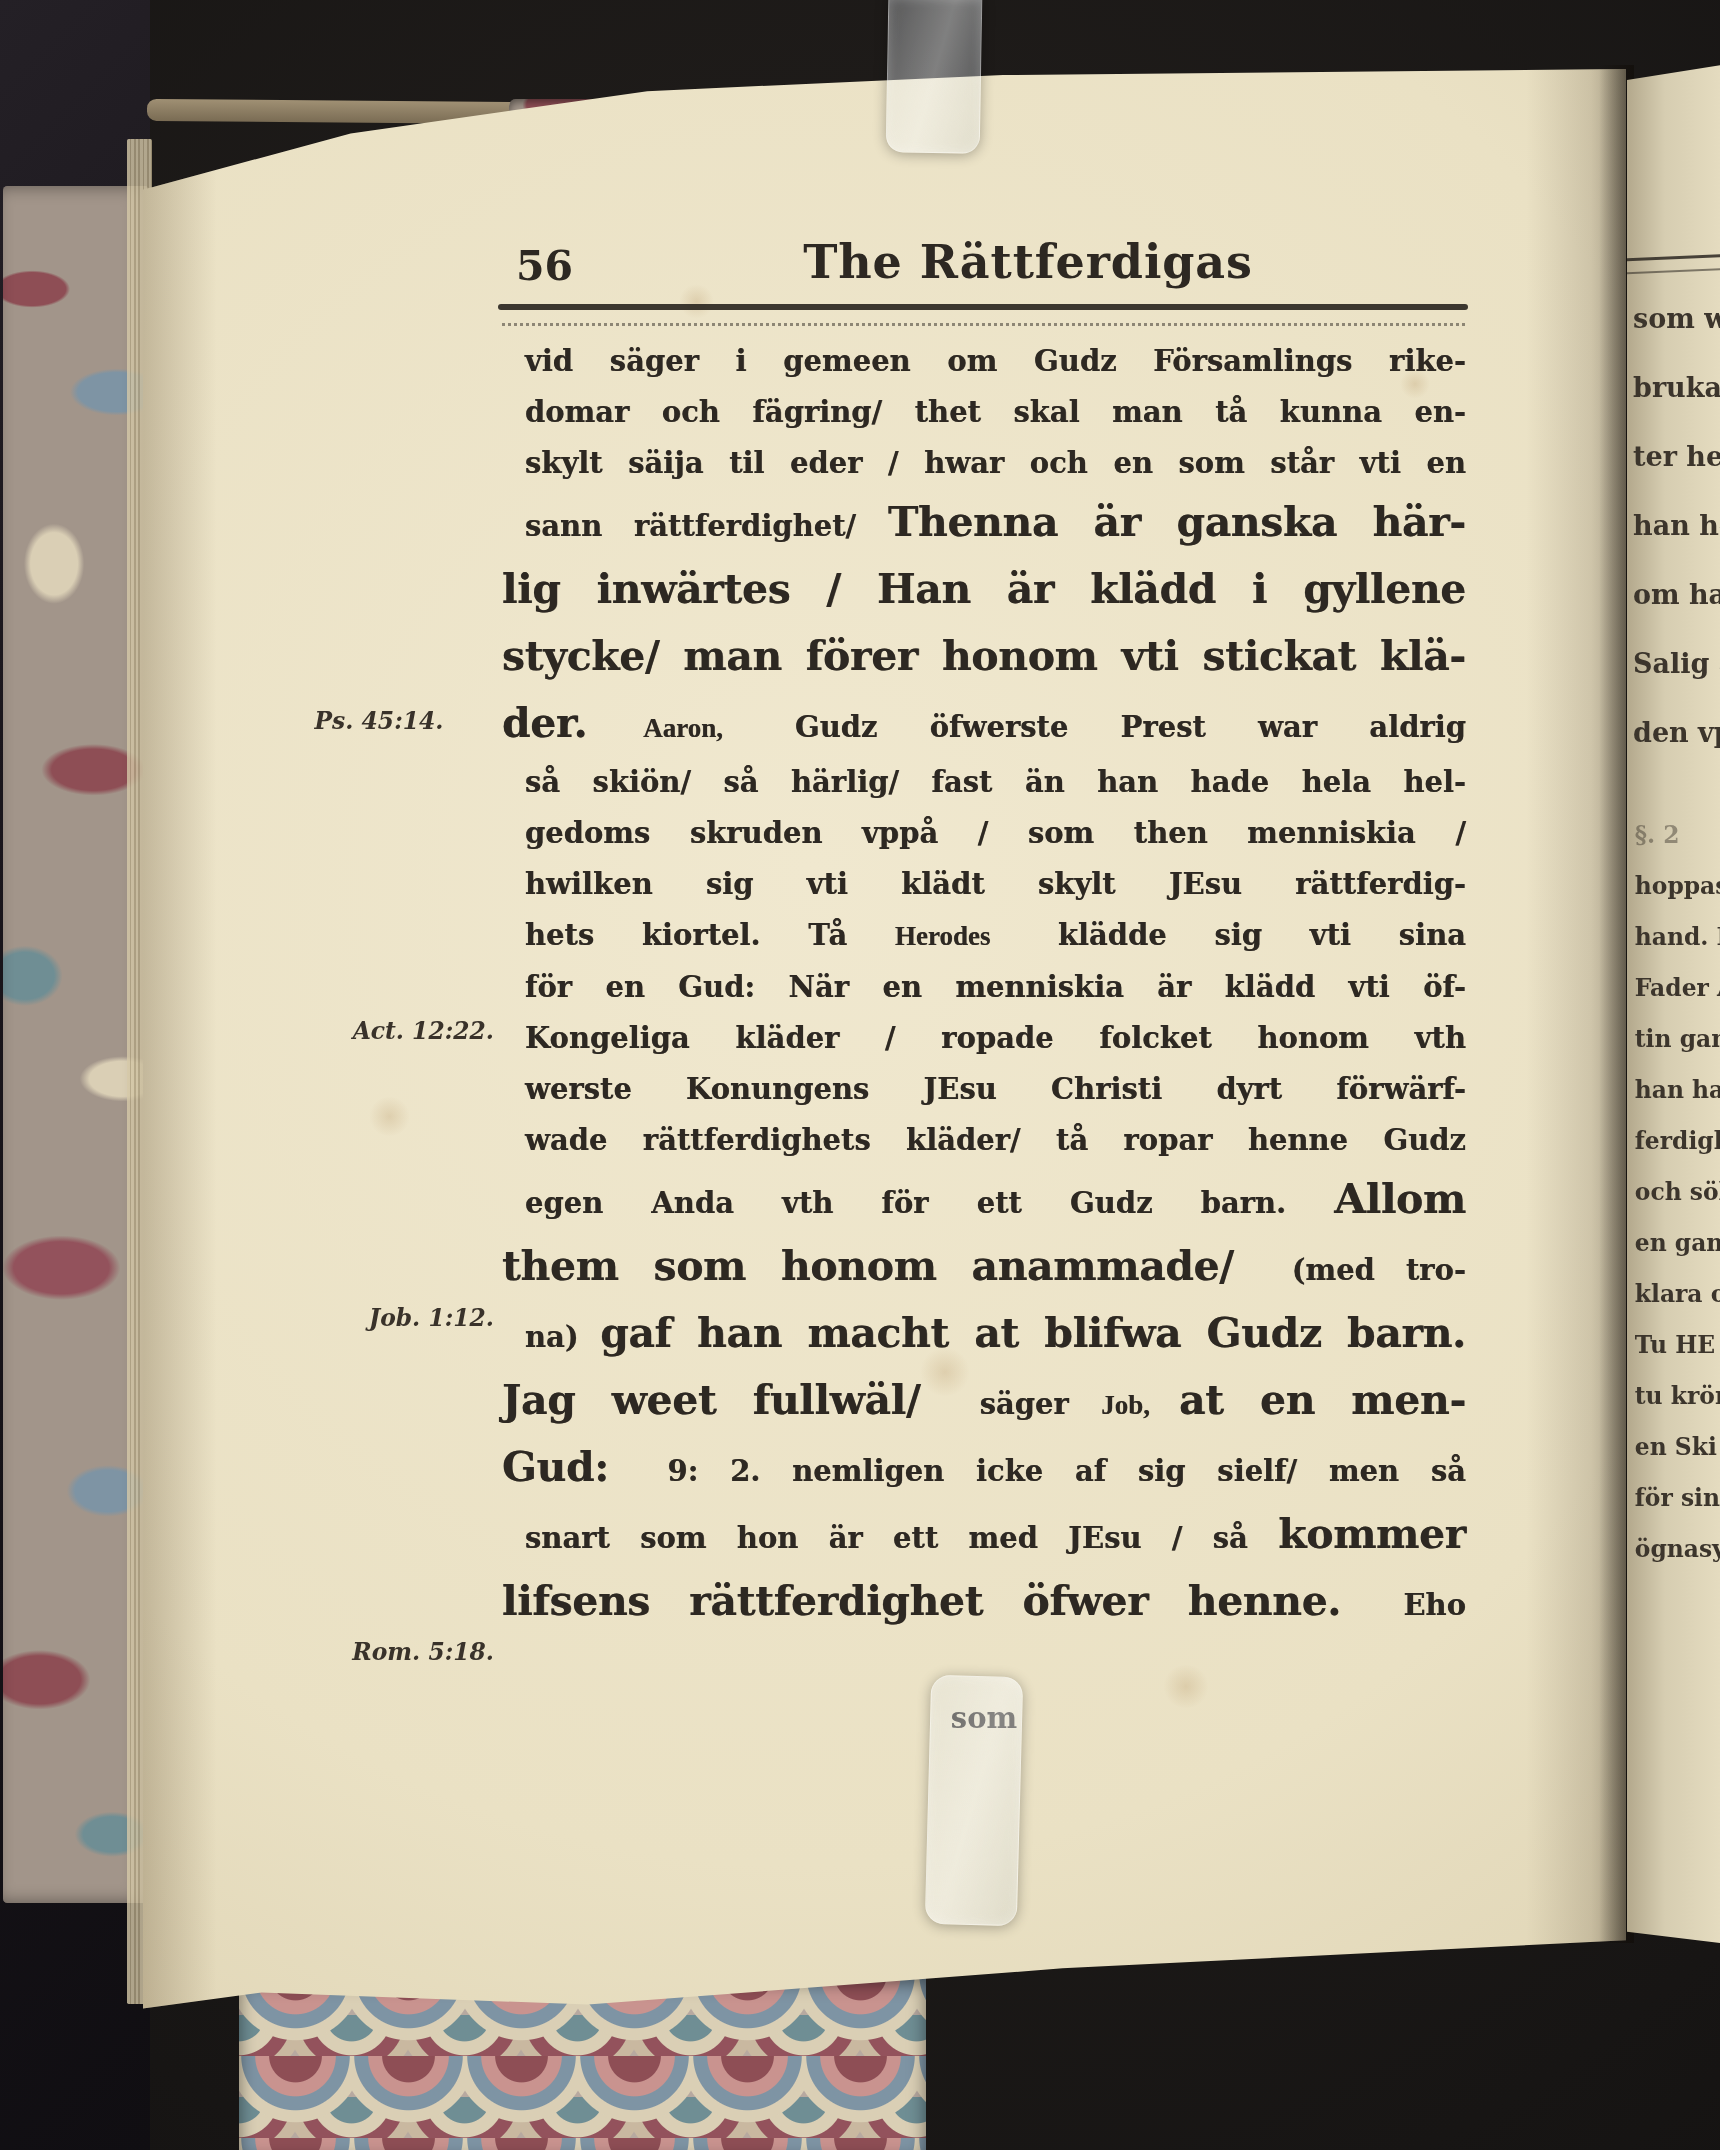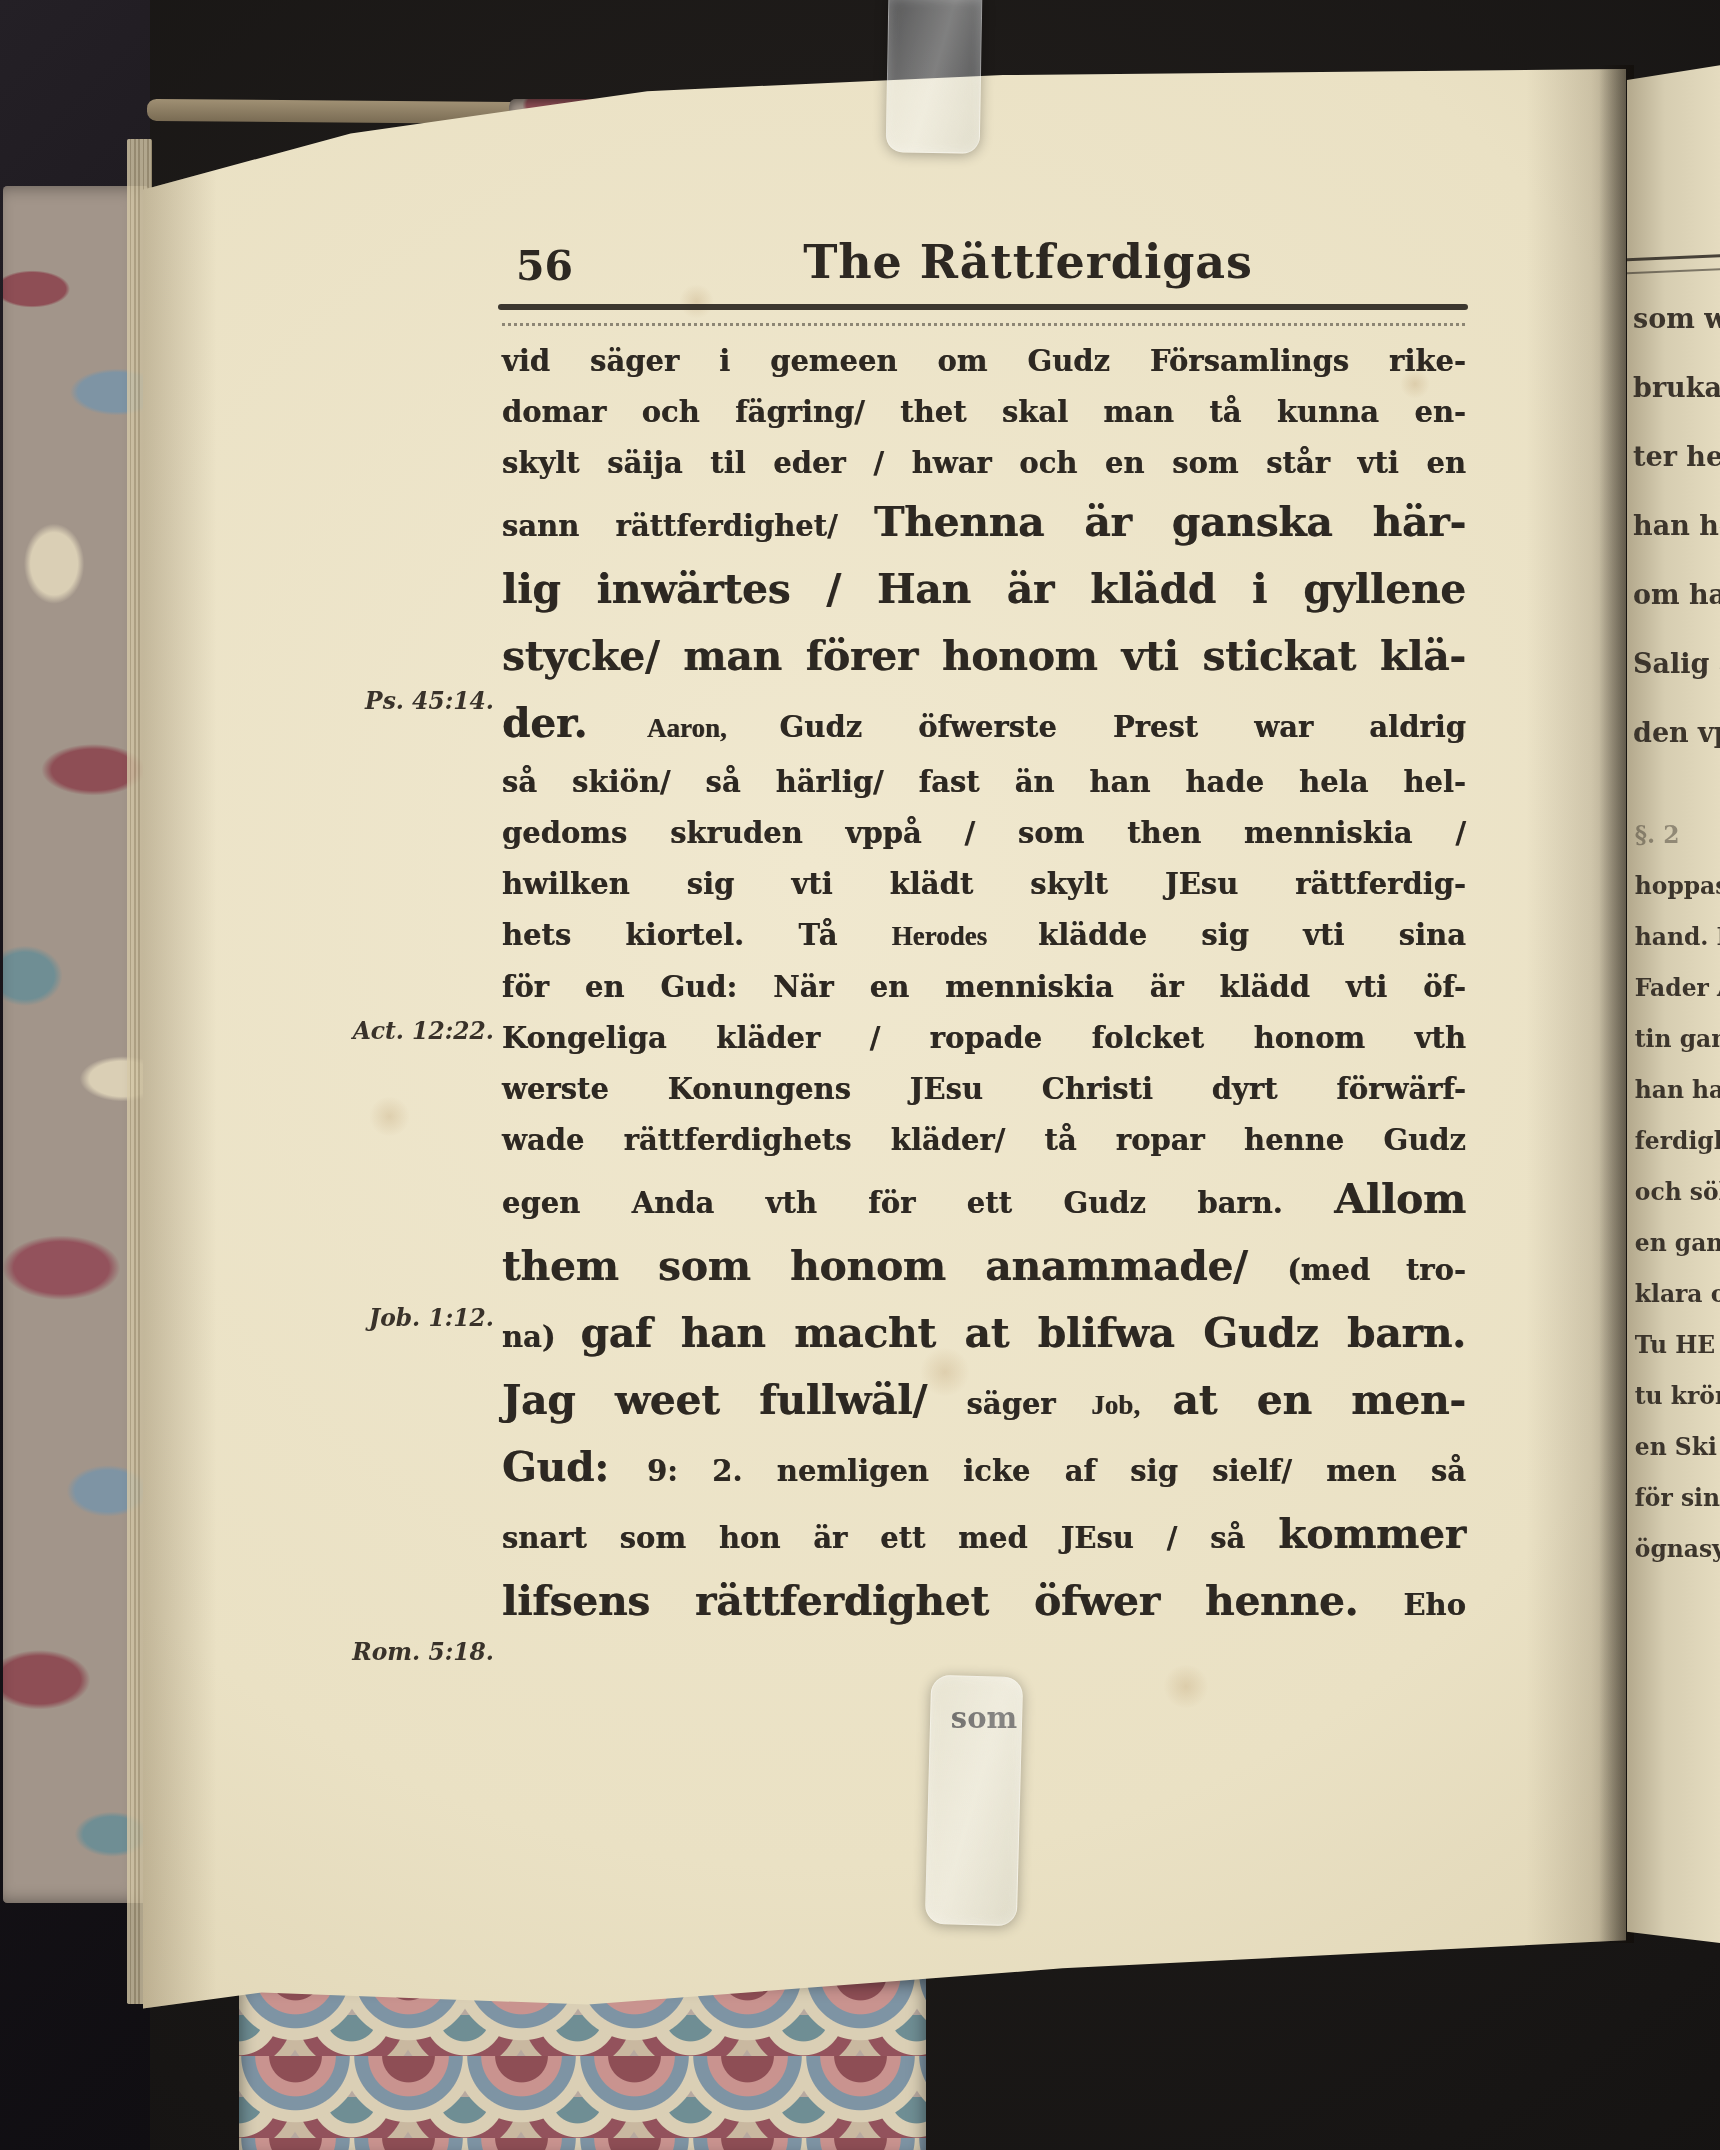--- a/index.html
+++ b/index.html
@@ -53,21 +53,21 @@
   .runtitle{position:absolute;left:590px;top:170px;width:590px;text-align:center;
     font-size:46px;font-weight:bold;letter-spacing:0.9px;}
   .rule-thick{position:absolute;left:355px;top:239px;width:970px;height:5.6px;background:#2d2822;
     border-radius:3px;opacity:.92;}
   .rule-thin{position:absolute;left:359px;top:258px;width:963px;height:0;
     border-top:3px dotted rgba(45,40,34,.5);}
 
   .text-block{position:absolute;left:359px;top:271px;width:964px;}
   .tline{text-align:justify;text-align-last:justify;
     text-shadow:0.3px 0.3px 0 rgba(45,40,34,.5), -0.2px 0 0 rgba(45,40,34,.3);}
-  .seg-n{font-size:29px;font-weight:bold;line-height:51px;}
+  .seg-n{font-size:29px;font-weight:bold;line-height:51px;margin-left:23px;}
   .seg-L{font-size:41px;font-weight:bold;line-height:67px;letter-spacing:-0.4px;}
   .seg-a{font-family:"Liberation Serif",serif;font-size:27px;font-weight:700;line-height:51px;}
   .catchword{position:absolute;left:359px;top:1636px;width:964px;text-align:center;
     font-size:29px;font-weight:bold;}
   .mnote{position:absolute;left:121px;width:230px;text-align:right;
     font-family:"DejaVu Serif",serif;font-style:italic;font-size:23.4px;font-weight:600;color:#39322a;}
 
   
   .facing{position:absolute;left:1627px;top:65px;width:94px;height:1878px;overflow:hidden;
     background:linear-gradient(90deg,#b3a88c 0%,#d6cdb1 40%,#e5dcc0 100%);
@@ -133,21 +133,21 @@
         <div class="tline"><span class="seg-n">wade rättferdighets kläder/ tå ropar henne Gudz</span></div>
         <div class="tline"><span class="seg-n">egen Anda vth för ett Gudz barn. </span><span class="seg-L">Allom</span></div>
         <div class="tline"><span class="seg-L">them som honom anammade/ </span><span class="seg-n">(med tro-</span></div>
         <div class="tline"><span class="seg-n">na) </span><span class="seg-L">gaf han macht at blifwa Gudz barn.</span></div>
         <div class="tline"><span class="seg-L">Jag weet fullwäl/ </span><span class="seg-n">säger </span><span class="seg-a">Job, </span><span class="seg-L">at en men-</span></div>
         <div class="tline"><span class="seg-L">Gud: </span><span class="seg-n">9: 2. nemligen icke af sig sielf/ men så</span></div>
         <div class="tline"><span class="seg-n">snart som hon är ett med JEsu / så </span><span class="seg-L">kommer</span></div>
         <div class="tline"><span class="seg-L">lifsens rättferdighet öfwer henne. </span><span class="seg-n">Eho</span></div>
       </div>
     <div class="catchword">som</div>
-  <div class="mnote" style="top: 622px;">Ps. 45:14.</div>
+  <div class="mnote" style="top: 642px; text-align: center;">Ps. 45:14.</div>
       <div class="mnote" style="top: 952px;">Act. 12:22.</div>
       <div class="mnote" style="top: 1239px;">Job. 1:12.</div>
       <div class="mnote" style="top: 1573px;">Rom. 5:18.</div>
     </div>
 
   <div class="gutter-shadow"></div>
 
   <div class="facing">
     <div class="edge-rule"></div>
     <div class="edge-top">

